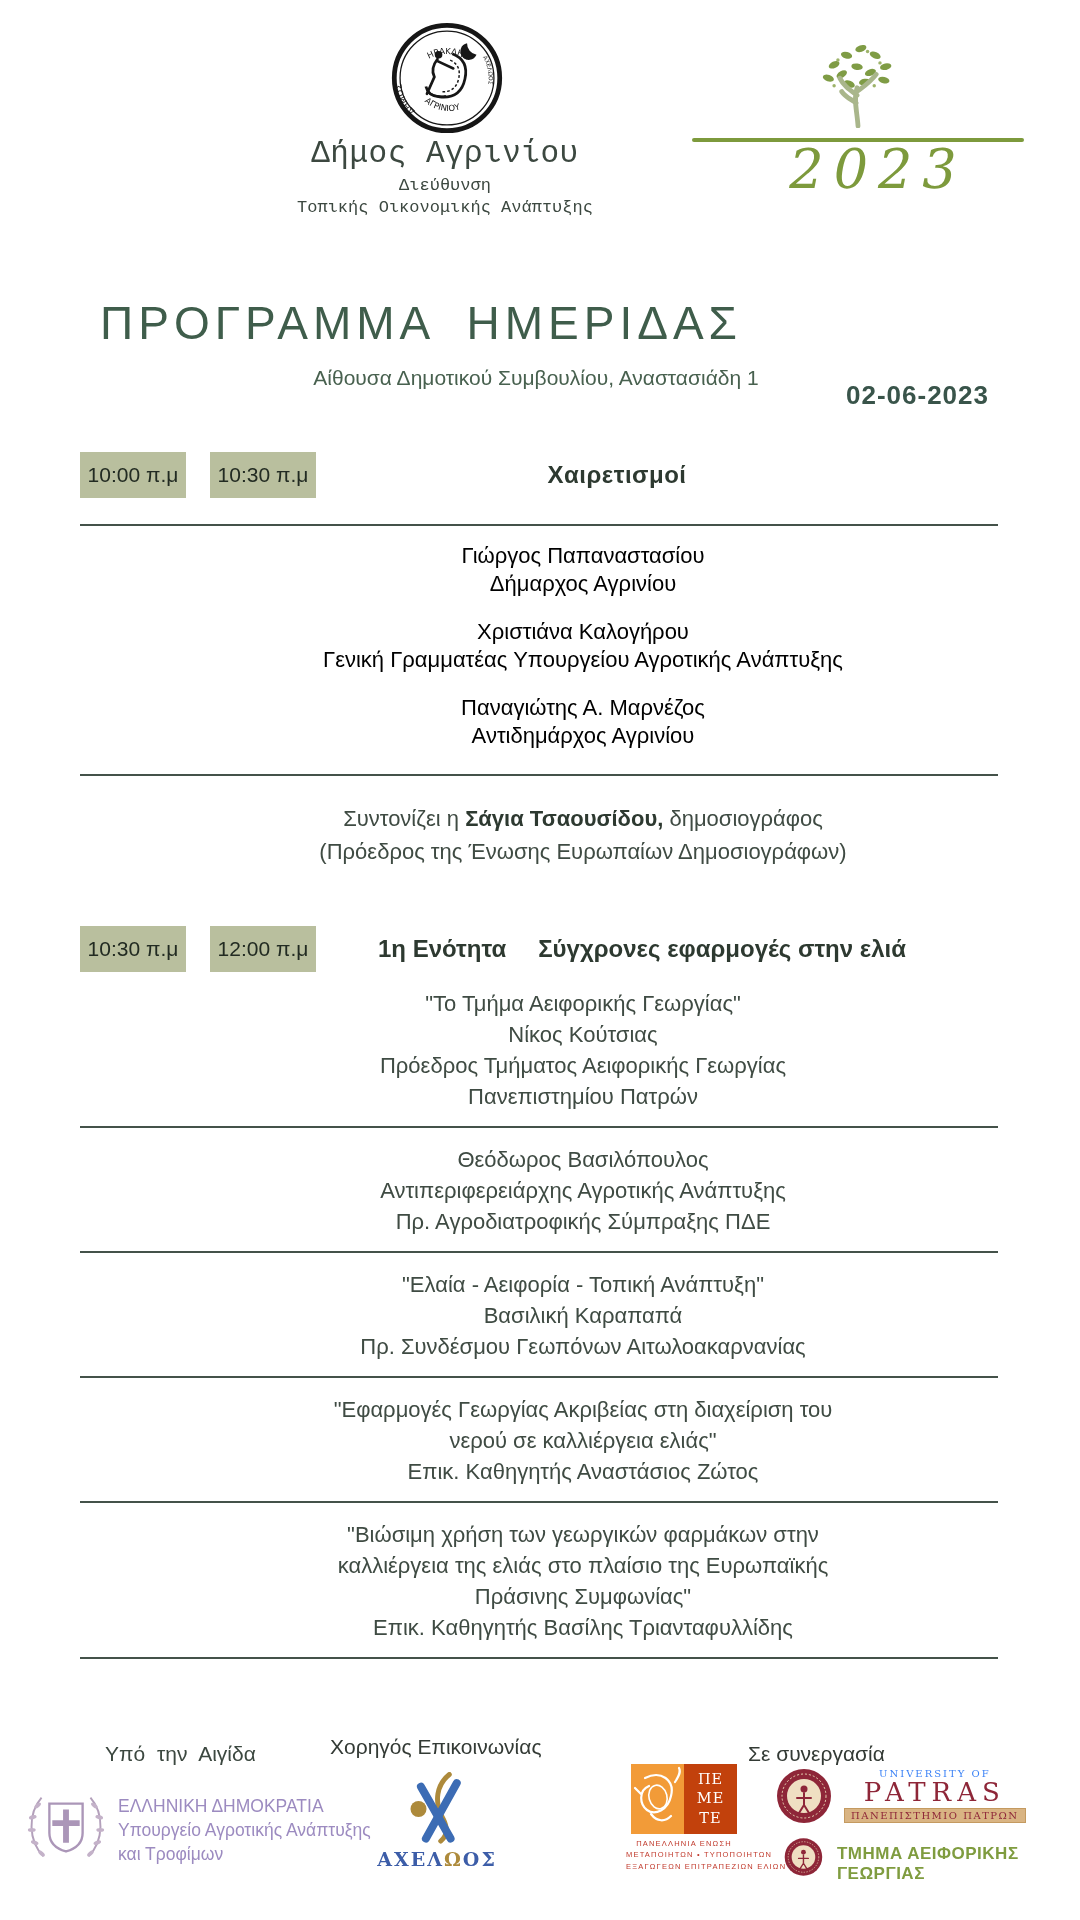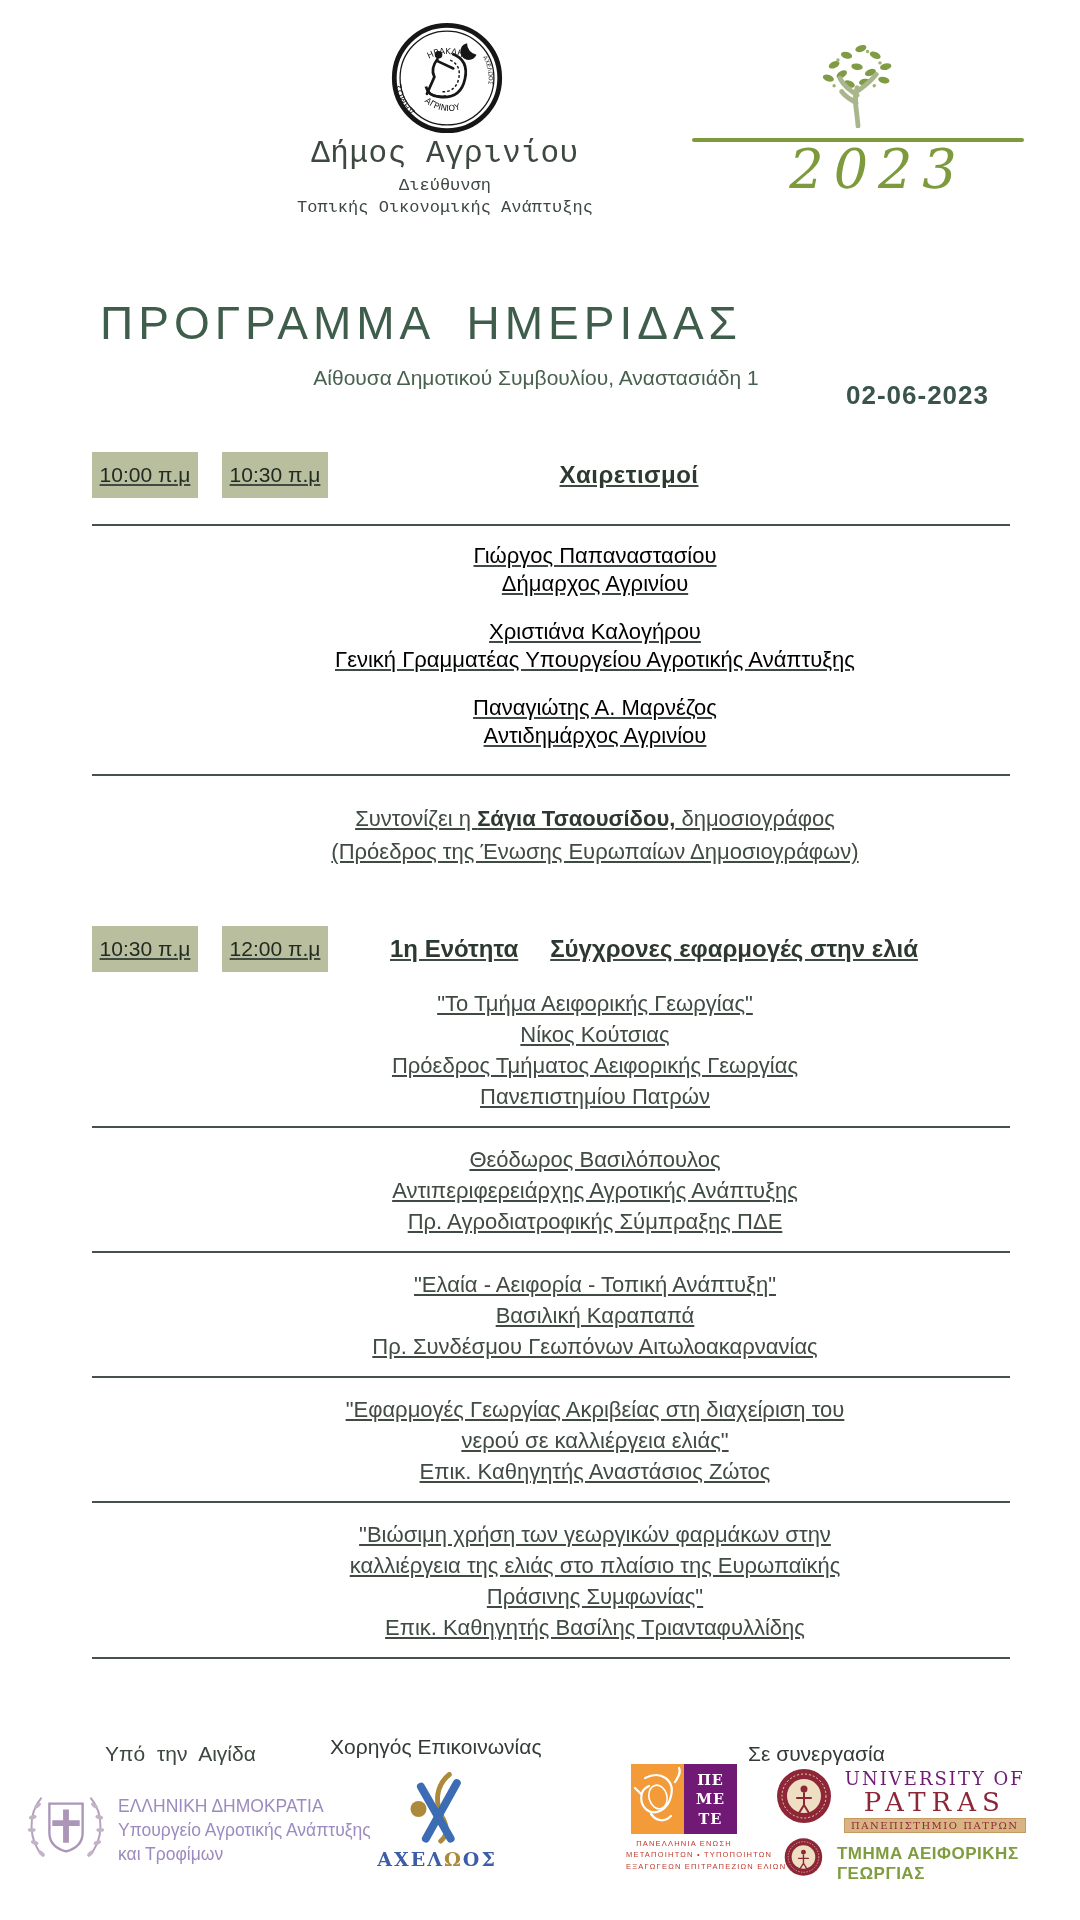--- a/index.html
+++ b/index.html
@@ -22,21 +22,21 @@
   .ev-underline{width:332px;height:4px;background:#7d9a3c;margin:10px auto 0 auto;border-radius:2px;}
   .ev-year{font-family:"DejaVu Serif",serif;font-style:italic;font-size:54px;color:#7d9a3c;letter-spacing:10px;padding-left:40px;line-height:1.05;}
 
   
   .main-title{position:absolute;top:296px;left:100px;width:740px;text-align:left;
     font-size:46px;color:#3f5d4b;letter-spacing:5px;word-spacing:16px;}
   .venue{position:absolute;top:366px;left:166px;width:740px;text-align:center;font-size:21px;color:#48614f;}
   .date{position:absolute;top:380px;left:846px;font-size:26px;font-weight:bold;color:#39544a;letter-spacing:1px;}
 
   
-  .program{position:absolute;left:92px;top:452px;width:918px;text-decoration:underline;}
+  .program{position:absolute;left:80px;top:452px;width:918px;}
   .sess-row{display:flex;align-items:center;}
   .badge{background:#b9bf9e;width:106px;padding:11px 0;text-align:center;font-size:21px;color:#222b22;}
   .badge.second{margin-left:24px;}
   .greet-head{flex:1;text-align:center;padding-right:80px;font-weight:bold;font-size:24px;color:#2d3930;letter-spacing:0.5px;}
   .sect-label{font-weight:bold;font-size:24px;color:#2d3930;margin-left:62px;}
   .sect-topic{font-weight:bold;font-size:24px;color:#2d3930;margin-left:32px;}
   .rule{border-top:2px solid #44524a;height:0;}
   .rule.r1{margin-top:26px;}
   .rule.r2{margin-top:24px;}
   .speakers{text-align:center;padding-left:88px;font-size:22px;color:#000000;}
@@ -57,27 +57,27 @@
   .ministry{position:absolute;left:118px;top:1794px;font-size:17.5px;color:#9c8bc0;line-height:1.38;}
 
   .achelous{position:absolute;left:372px;top:1772px;width:130px;text-align:center;}
   .achelous-glyph{width:76px;height:74px;}
   .achelous-name{font-family:"DejaVu Serif",serif;font-weight:bold;font-size:19px;letter-spacing:2px;color:#3c5da8;margin-top:-2px;}
   .achelous-name .om{color:#ad8a3b;}
 
   .pemete{position:absolute;left:626px;top:1764px;width:116px;text-align:center;}
   .pemete-box{width:106px;height:70px;margin:0 auto;display:flex;}
   .pemete-left{width:50%;background:#f29b38;position:relative;}
-  .pemete-right{width:50%;background:#701a75;display:flex;flex-direction:column;justify-content:center;font-weight:bold;}
+  .pemete-right{width:50%;background:#c2410c;display:flex;flex-direction:column;justify-content:center;}
   .pemete-right span{font-family:"DejaVu Serif",serif;color:#fff;font-size:14.5px;line-height:1.35;letter-spacing:1px;}
   .pemete-cap{margin-top:4px;font-size:7.5px;color:#c0392b;letter-spacing:1.2px;line-height:1.5;white-space:nowrap;}
 
   .patras-row{position:absolute;left:776px;top:1768px;display:flex;align-items:flex-start;}
   .patras-text{margin-left:12px;text-align:center;}
-  .pat-l1{font-family:"DejaVu Serif",serif;font-size:18px;color:#701a75;letter-spacing:2px;}
+  .pat-l1{font-family:"DejaVu Serif",serif;font-size:10px;color:#3b82f6;letter-spacing:2px;}
   .pat-l2{font-family:"DejaVu Serif",serif;font-size:26px;color:#8e2638;letter-spacing:6px;line-height:1.05;}
   .pat-band{background:#d9b483;border:1px solid #c49a60;color:#8e2638;font-size:10px;letter-spacing:1.5px;padding:1px 6px;margin-top:2px;font-family:"DejaVu Serif",serif;}
   .dept-row{position:absolute;left:784px;top:1830px;display:flex;align-items:center;}
   .dept-name{margin-left:14px;font-size:17px;font-weight:600;color:#7f9c3f;letter-spacing:0.5px;margin-top:14px;}
 </style>
 </head>
 <body>
 
 <div>
 

